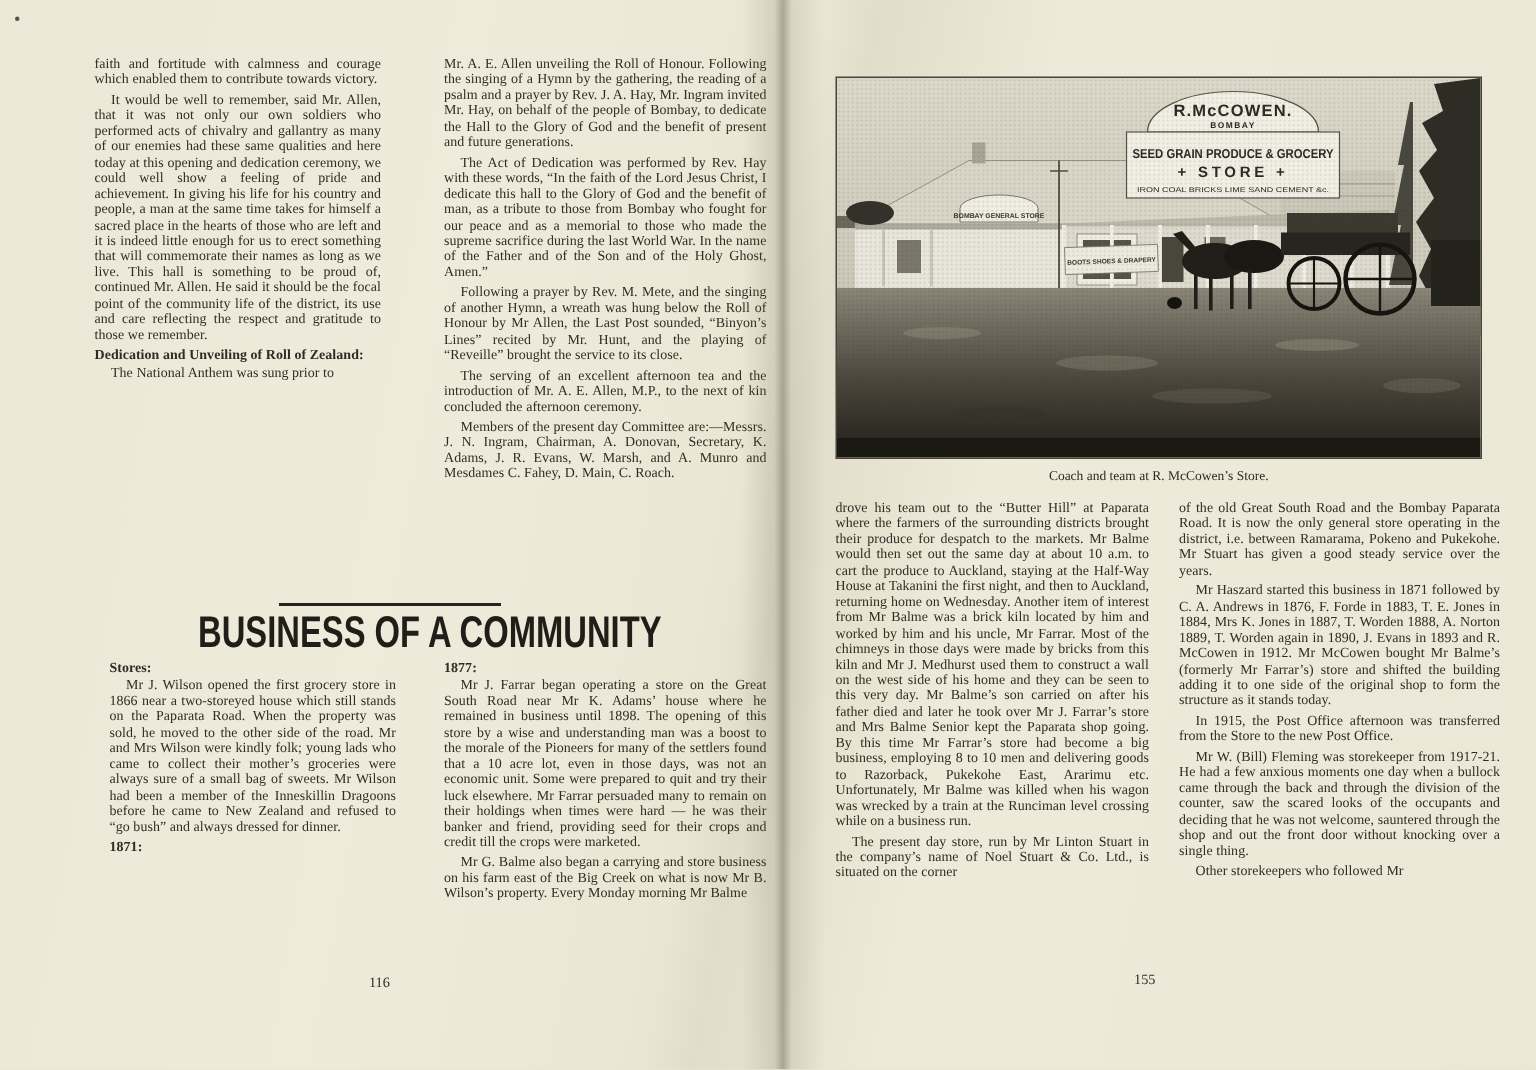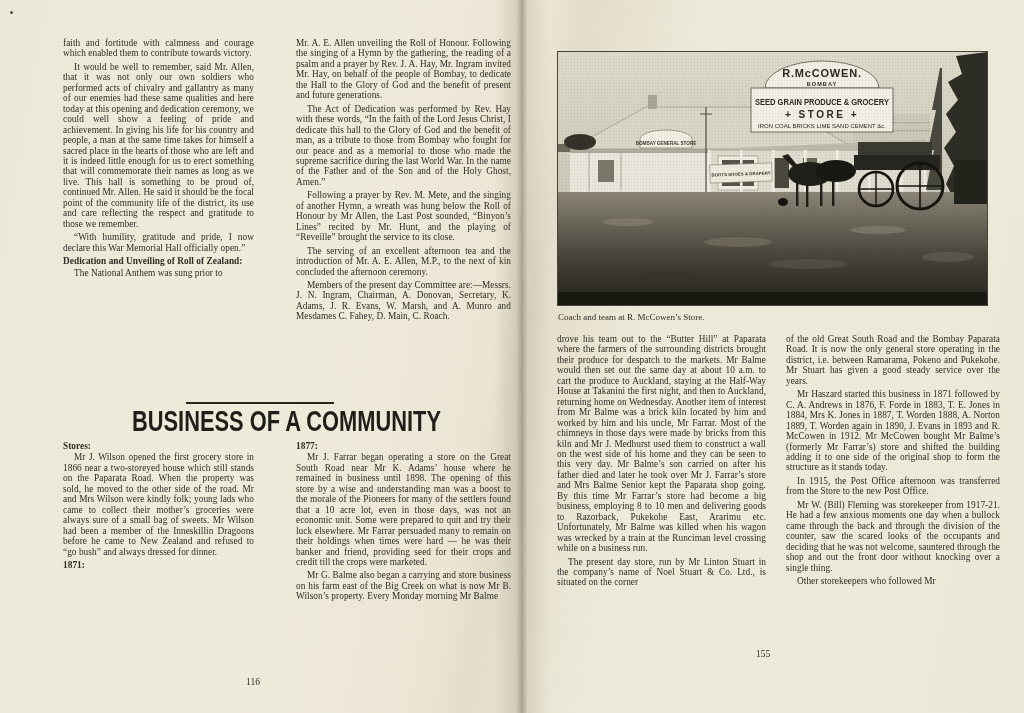--- a/index.html
+++ b/index.html
@@ -16,60 +16,59 @@
   .rule { position:absolute; left:186px; top:402px; width:148px; height:2px; background:#25241f; }
   .headline { position:absolute; left:63px; top:405px; width:447px; text-align:center; white-space:nowrap;
               font-family:"Liberation Sans",sans-serif; font-weight:700; font-size:28px; color:#1f1e19;
               transform:scaleX(0.78) scaleY(1.06); transform-origin:50% 0; letter-spacing:0; }
   .pagenum { position:absolute; font-size:9.5px; color:#2e2c25; }
   .photo { position:absolute; left:558px; top:52px; width:429px; height:253px; background:#d2cfc1; outline:1px solid #45433a; }
   .photo svg { display:block; width:100%; height:100%; }
   .halftone { position:absolute; inset:0; pointer-events:none;
               background-image: radial-gradient(rgba(40,38,30,0.10) 0.6px, transparent 0.8px);
               background-size:3px 3px; }
-  .caption { position:absolute; left:558px; top:312px; width:429px; text-align:left; font-size:9px; color:#2e2c25; }
+  .caption { position:absolute; left:558px; top:312px; width:429px; text-align:center; font-size:9px; color:#2e2c25; }
   .speck { position:absolute; background:#55524a; border-radius:50%; }
 </style>
 </head>
 <body>
 
 <div class="spread">
 
   <div class="col" style="left:63px; top:38px; width:191px;">
     <p class="noindent">faith and fortitude with calmness and courage which enabled them to contribute towards victory.</p>
     <p>It would be well to remember, said Mr. Allen, that it was not only our own soldiers who performed acts of chivalry and gallantry as many of our enemies had these same qualities and here today at this opening and dedication ceremony, we could well show a feeling of pride and achievement. In giving his life for his country and people, a man at the same time takes for himself a sacred place in the hearts of those who are left and it is indeed little enough for us to erect something that will commemorate their names as long as we live. This hall is something to be proud of, continued Mr. Allen. He said it should be the focal point of the community life of the district, its use and care reflecting the respect and gratitude to those we remember.</p>
-    <p>“With humility, gratitude and pride, I now declare this War Memorial Hall officially open.”</p>
     <p class="runhead">Dedication and Unveiling of Roll of Zealand:</p>
     <p>The National Anthem was sung prior to</p>
   </div>
 
   <div class="col" style="left:296px; top:38px; width:215px;">
     <p class="noindent">Mr. A. E. Allen unveiling the Roll of Honour. Following the singing of a Hymn by the gathering, the reading of a psalm and a prayer by Rev. J. A. Hay, Mr. Ingram invited Mr. Hay, on behalf of the people of Bombay, to dedicate the Hall to the Glory of God and the benefit of present and future generations.</p>
     <p>The Act of Dedication was performed by Rev. Hay with these words, “In the faith of the Lord Jesus Christ, I dedicate this hall to the Glory of God and the benefit of man, as a tribute to those from Bombay who fought for our peace and as a memorial to those who made the supreme sacrifice during the last World War. In the name of the Father and of the Son and of the Holy Ghost, Amen.”</p>
     <p>Following a prayer by Rev. M. Mete, and the singing of another Hymn, a wreath was hung below the Roll of Honour by Mr Allen, the Last Post sounded, “Binyon’s Lines” recited by Mr. Hunt, and the playing of “Reveille” brought the service to its close.</p>
     <p>The serving of an excellent afternoon tea and the introduction of Mr. A. E. Allen, M.P., to the next of kin concluded the afternoon ceremony.</p>
     <p>Members of the present day Committee are:—Messrs. J. N. Ingram, Chairman, A. Donovan, Secretary, K. Adams, J. R. Evans, W. Marsh, and A. Munro and Mesdames C. Fahey, D. Main, C. Roach.</p>
   </div>
 
   <div class="rule"></div>
   <div class="headline">BUSINESS OF A COMMUNITY</div>
 
-  <div class="col" style="left:63px; top:438px; width:191px;">
+  <div class="col" style="left:73px; top:438px; width:191px;">
     <p class="runhead">Stores:</p>
     <p>Mr J. Wilson opened the first grocery store in 1866 near a two-storeyed house which still stands on the Paparata Road. When the property was sold, he moved to the other side of the road. Mr and Mrs Wilson were kindly folk; young lads who came to collect their mother’s groceries were always sure of a small bag of sweets. Mr Wilson had been a member of the Inneskillin Dragoons before he came to New Zealand and refused to “go bush” and always dressed for dinner.</p>
     <p class="runhead">1871:</p>
   </div>
 
   <div class="col" style="left:296px; top:438px; width:215px;">
     <p class="runhead">1877:</p>
     <p>Mr J. Farrar began operating a store on the Great South Road near Mr K. Adams’ house where he remained in business until 1898. The opening of this store by a wise and understanding man was a boost to the morale of the Pioneers for many of the settlers found that a 10 acre lot, even in those days, was not an economic unit. Some were prepared to quit and try their luck elsewhere. Mr Farrar persuaded many to remain on their holdings when times were hard — he was their banker and friend, providing seed for their crops and credit till the crops were marketed.</p>
     <p>Mr G. Balme also began a carrying and store business on his farm east of the Big Creek on what is now Mr B. Wilson’s property. Every Monday morning Mr Balme</p>
   </div>
 
-  <div class="pagenum" style="left:246px; top:677px;">116</div>
+  <div class="pagenum" style="left:246px; top:651px;">116</div>
 
   <div class="photo">
     <svg viewBox="0 0 429 253" preserveAspectRatio="none">
       <defs>
         <linearGradient id="skyg" x1="0" y1="0" x2="0" y2="1">
           <stop offset="0" stop-color="#dcd9ca"></stop>
             <stop offset="1" stop-color="#c9c6b8"></stop>
         </linearGradient>
         <linearGradient id="groundg" x1="0" y1="0" x2="0" y2="1">
           <stop offset="0" stop-color="#8a8577"></stop>

